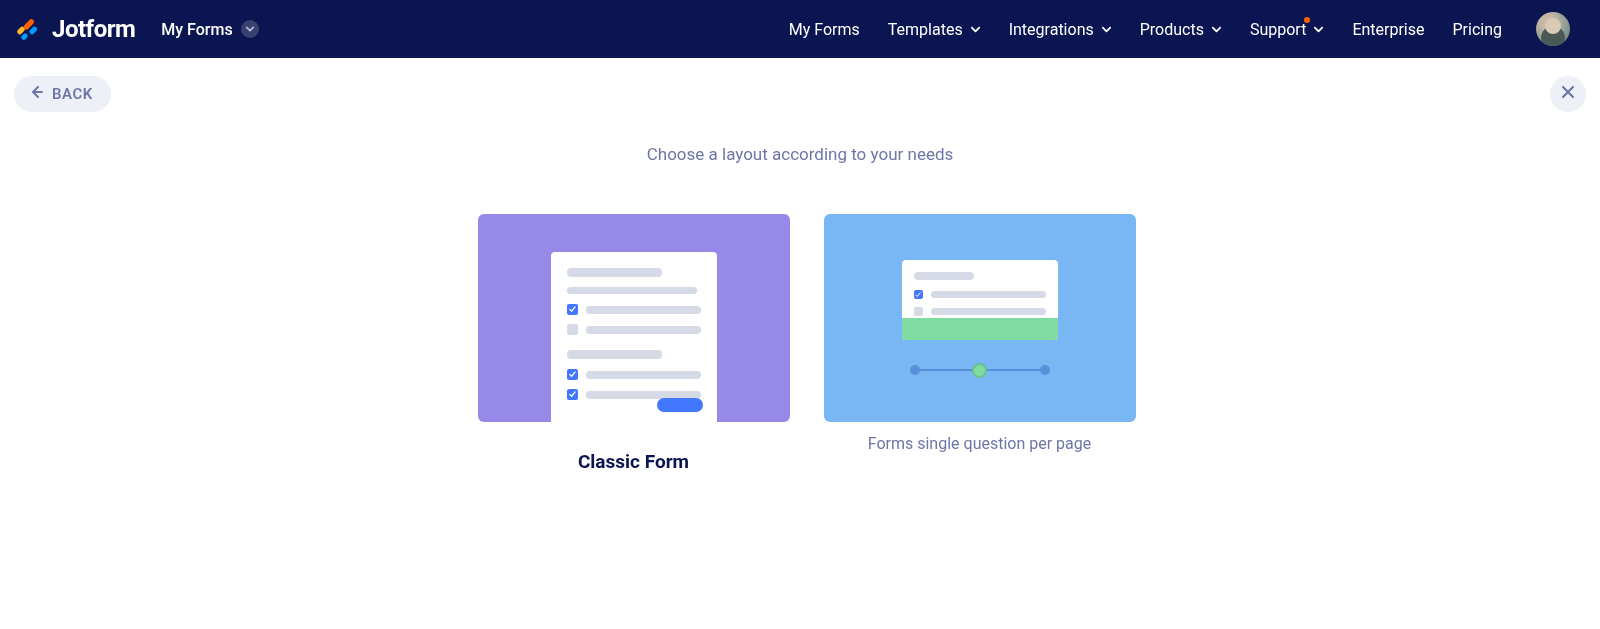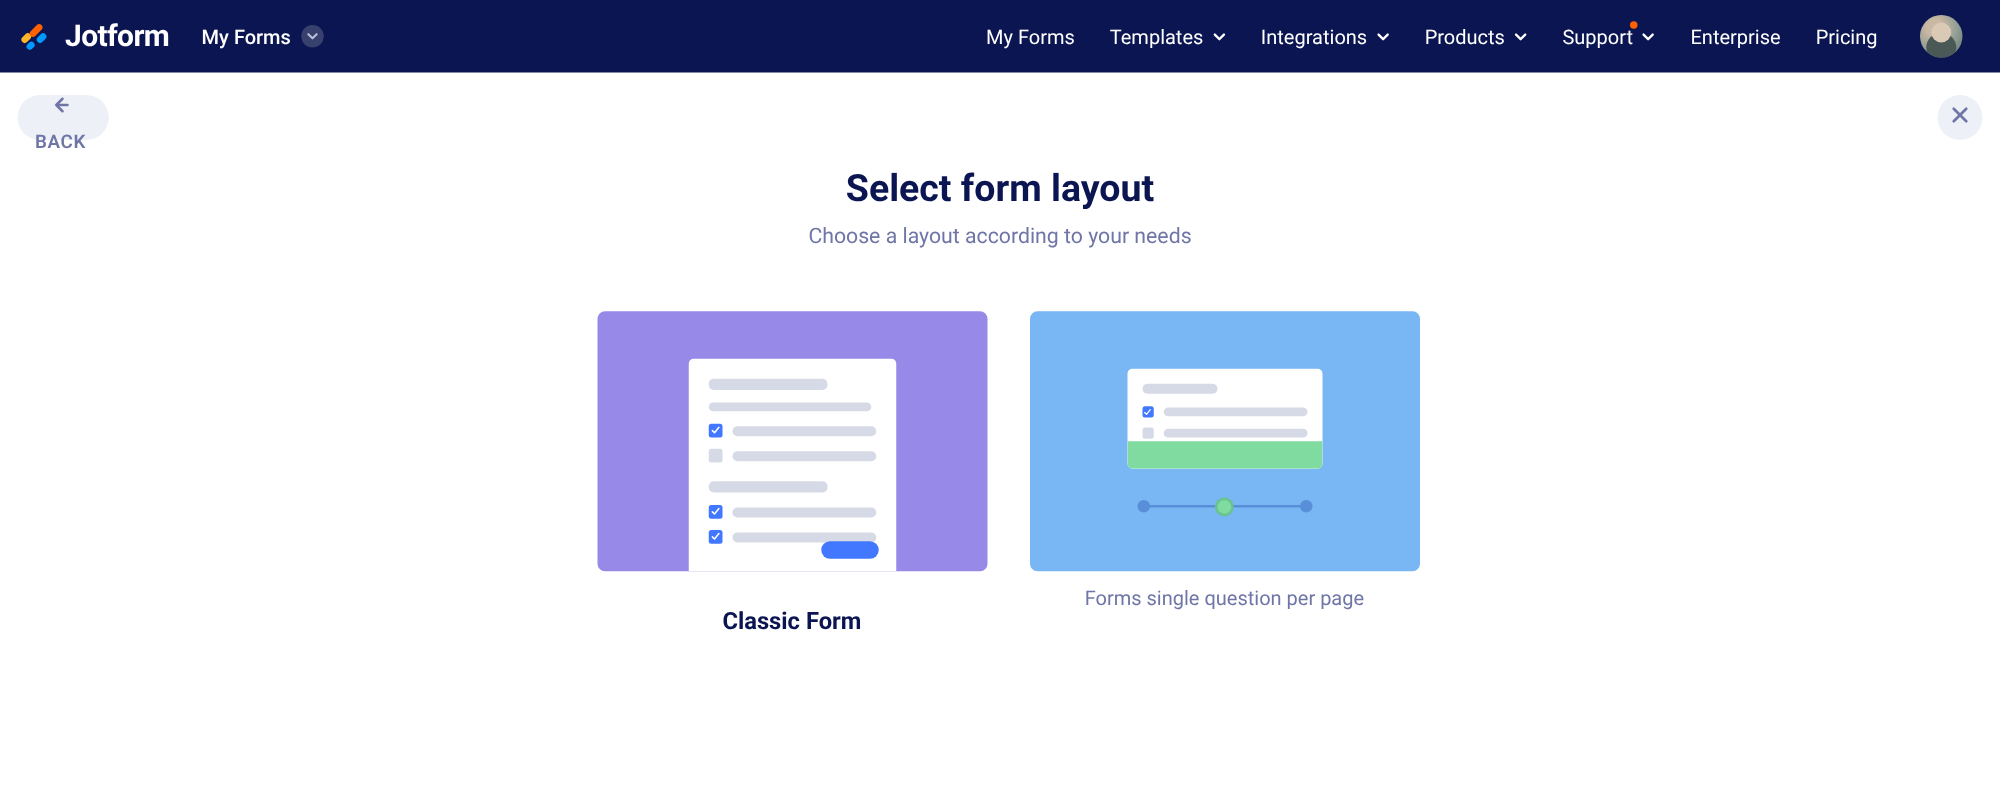--- a/index.html
+++ b/index.html
@@ -94,21 +94,20 @@
     height:36px;
     padding:0 18px 0 14px;
     display:flex;
     align-items:center;
     gap:8px;
     color:#6f76a7;
     font-weight:600;
     font-size:15px;
     cursor:pointer;
     letter-spacing:.5px;
-    flex-direction:column;
   }
   .back-btn svg { width:16px; height:16px; }
 
   .close-btn {
     position:absolute;
     right:14px; top:18px;
     width:36px; height:36px; border-radius:50%;
     background:#eef0f7;
     display:flex; align-items:center; justify-content:center;
     cursor:pointer;
@@ -307,21 +306,20 @@
 
   <div class="close-btn">
     <span>
       <svg viewBox="0 0 16 16">
           <path d="M3 3l10 10M13 3L3 13" stroke="#6f76a7" stroke-width="2.2" stroke-linecap="round"></path>
         </svg>
     </span>
   </div>
 
   <div class="content">
-    <div class="page-title">Select form layout</div>
     <div class="page-subtitle">Choose a layout according to your needs</div>
 
     <div class="cards">
 
       <div class="card">
         <div class="card-tile classic-tile">
           <div class="classic-doc">
             <div class="cl-line" style="width:95px"></div>
             <div class="cl-line" style="width:130px;height:7px"></div>
             <div class="cl-row">

